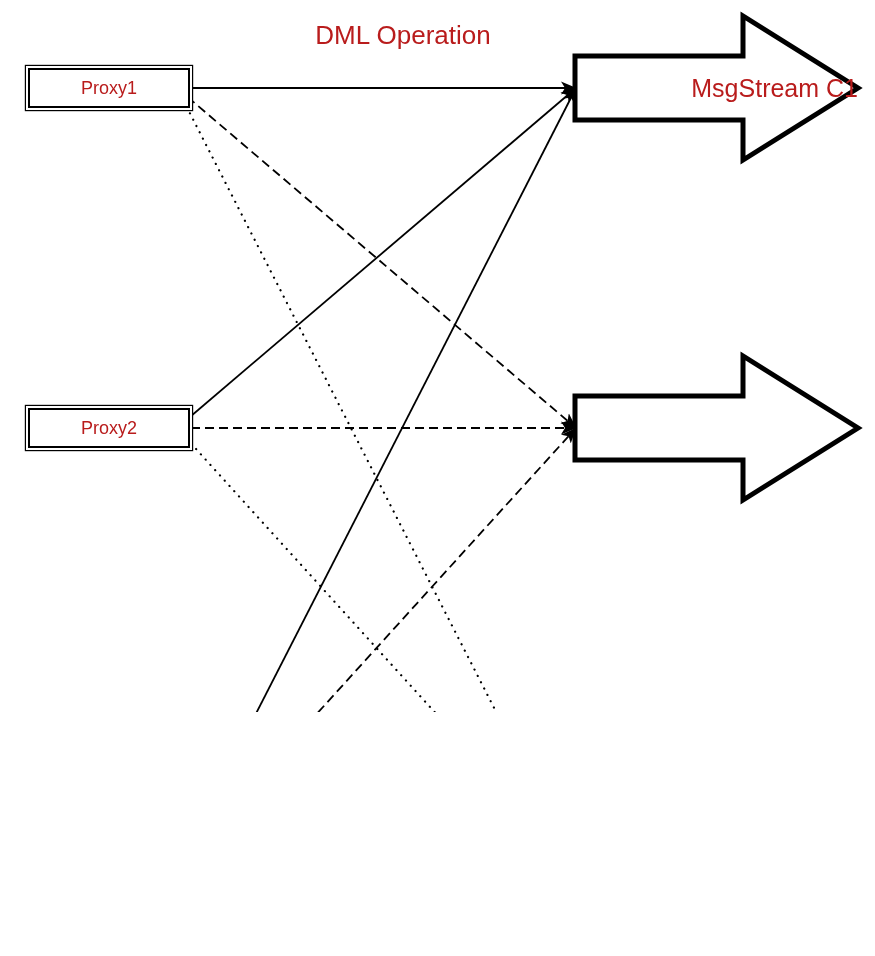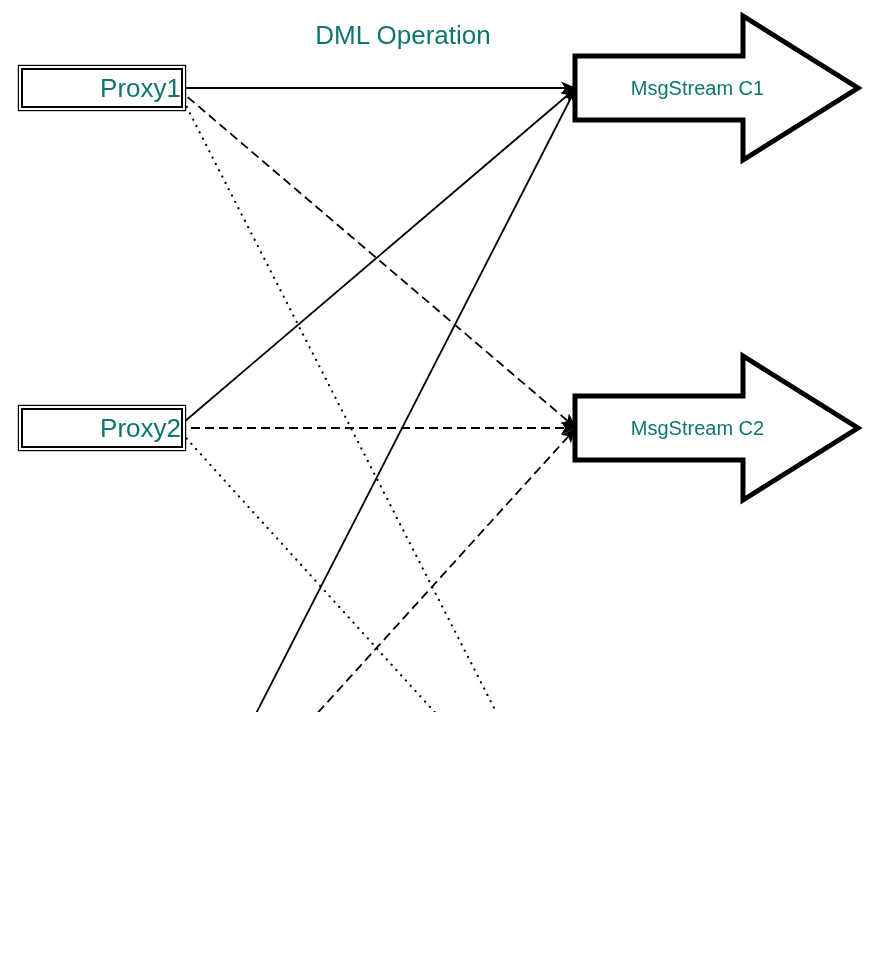--- a/index.html
+++ b/index.html
@@ -6,21 +6,21 @@
     margin: 0;
     padding: 0;
     background: #ffffff;
   }
   .canvas {
     position: relative;
     width: 875px;
     height: 712px;
     background: #ffffff;
     font-family: "Liberation Sans", "DejaVu Sans", sans-serif;
-    color: #0f766e;
+    color: #b91c1c;
     overflow: hidden;
   }
   .canvas svg {
     position: absolute;
     left: 0;
     top: 0;
   }
   .stream-shape {
     fill: #ffffff;
     stroke: #000000;
@@ -45,42 +45,42 @@
     left: 303px;
     top: 22px;
     width: 200px;
     text-align: center;
     font-size: 26px;
     line-height: 26px;
     white-space: nowrap;
   }
   .proxy-node {
     position: absolute;
-    left: 21px;
+    left: 28px;
     width: 162px;
     height: 40px;
     box-sizing: border-box;
     background: #ffffff;
     border: 2.5px solid #000000;
     box-shadow: 0 0 0 2px #ffffff, 0 0 0 3.2px #000000;
     display: flex;
     align-items: center;
-    justify-content: flex-end;
-    font-size: 26px;
+    justify-content: center;
+    font-size: 18px;
   }
   .proxy-node.p1 { top: 68px; }
   .proxy-node.p2 { top: 408px; }
   .proxy-node.pk { top: 848px; }
   .stream-label {
     position: absolute;
-    left: 556px;
+    left: 575px;
     width: 283px;
     height: 30px;
-    text-align: center;
-    font-size: 20px;
+    text-align: right;
+    font-size: 25px;
     line-height: 30px;
     white-space: nowrap;
     pointer-events: none;
   }
   .stream-label.s1 { top: 73px; }
   .stream-label.s2 { top: 413px; }
   .stream-label.sn { top: 853px; }
 </style>
 </head>
 <body>
@@ -120,17 +120,14 @@
   <div class="proxy-node p1">
     <span>Proxy1</span>
   </div>
   <div class="proxy-node p2">
     <span>Proxy2</span>
   </div>
 
   <div class="stream-label s1">
     <span>MsgStream C1</span>
   </div>
-  <div class="stream-label s2">
-    <span>MsgStream C2</span>
-  </div>
 
 </div>
 
 </body></html>

